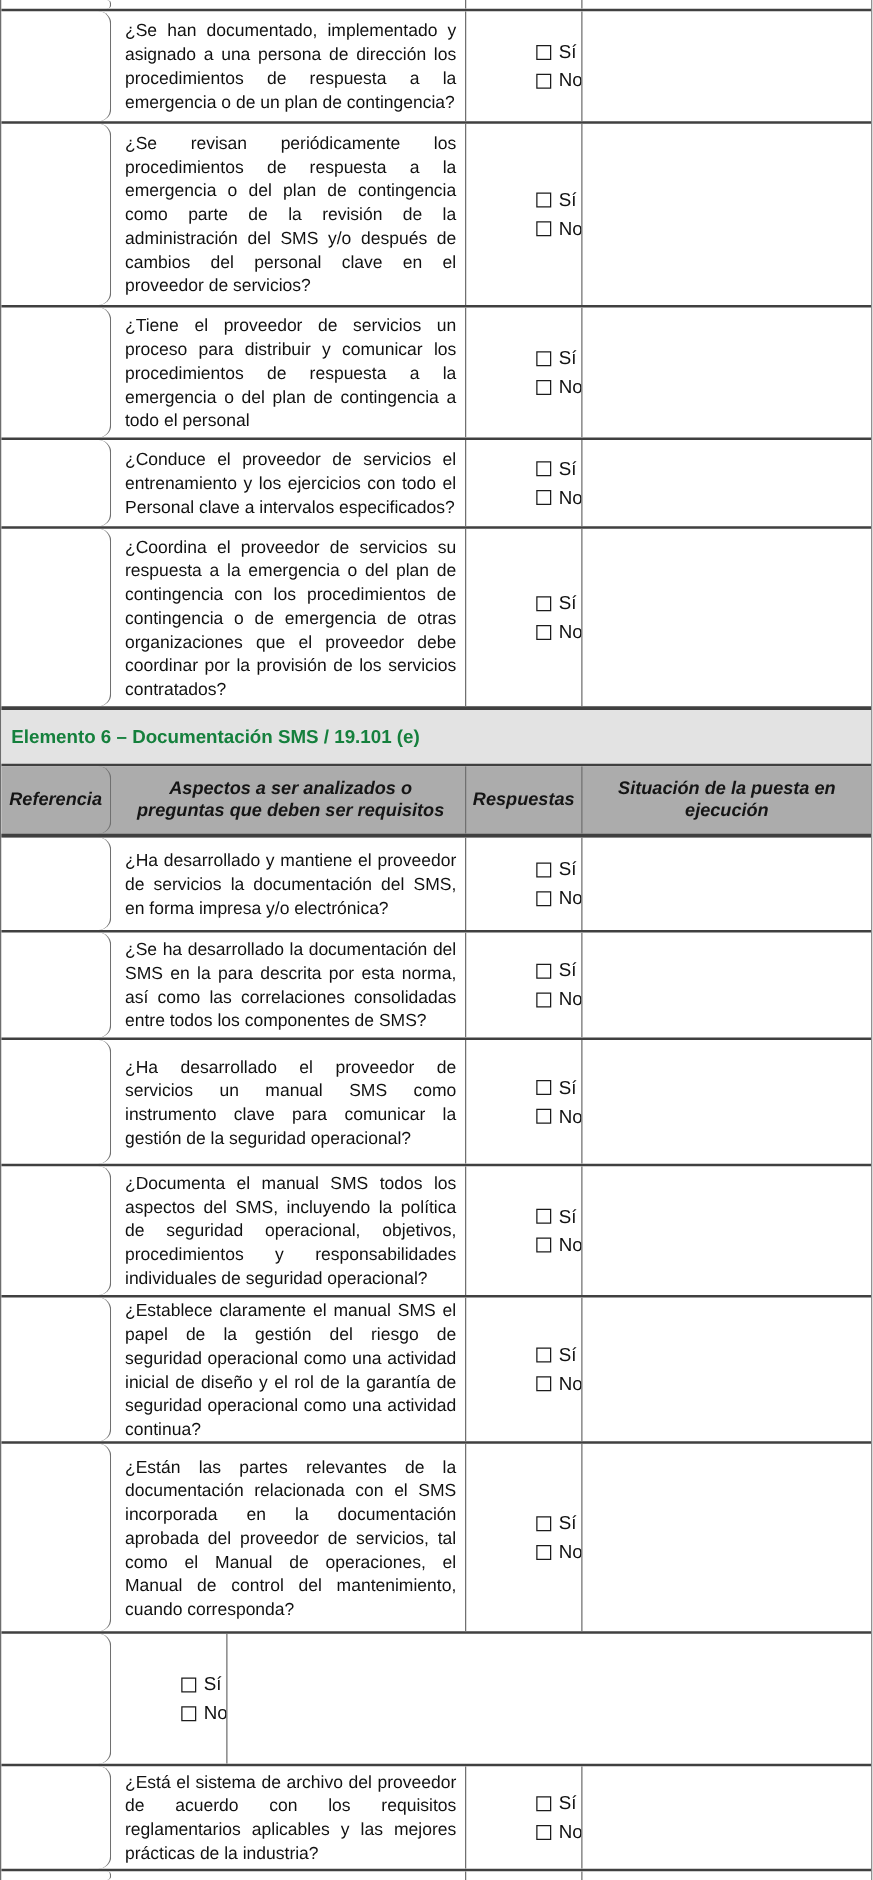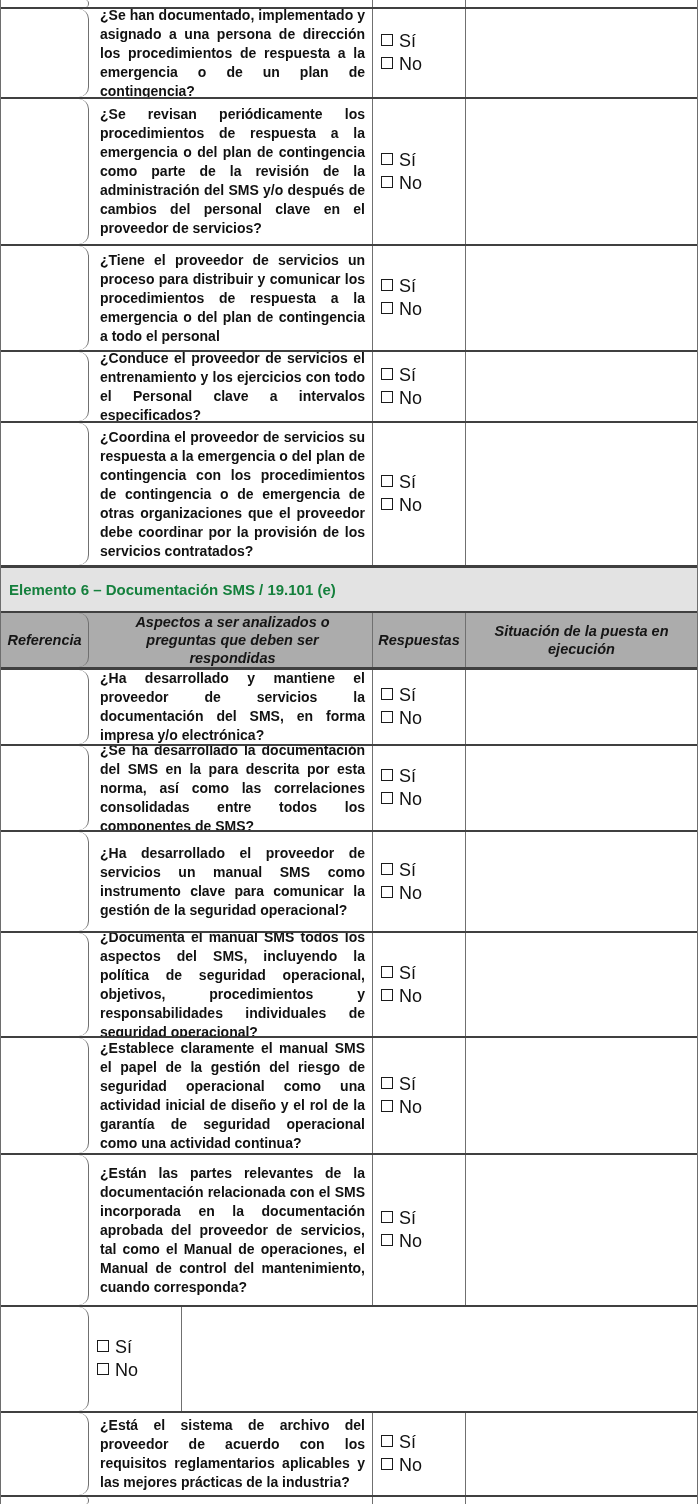--- a/index.html
+++ b/index.html
@@ -12,24 +12,24 @@
     border-right:1px solid #6e6e6e;
     overflow:hidden;
     background:#fff;
   }
   .row { display:flex; box-sizing:border-box; border-bottom:2px solid #404040; overflow:hidden; }
   .row.thick { border-bottom-width:3px; }
   .row.noline { border-bottom:none; }
   .cell { box-sizing:border-box; overflow:hidden; }
   .c-ref { width:88px; border-right:1px solid #707070;border-radius:10px; }
   .c-q   { width:284px; border-right:1px solid #707070; display:flex; align-items:center; padding:2px 7px 2px 11px; }
-  .c-q p { margin:0; font-size:14px; line-height:19px; text-align:justify;font-weight:bold; }
+  .c-q p { margin:0; font-size:14px; line-height:19px; text-align:justify; }
   .c-resp{ width:93px; border-right:1px solid #707070; display:flex; flex-direction:column; justify-content:center; gap:8px; padding-left:8px; }
   .c-sit { flex:1; }
-  .opt { display:flex; gap:6px; font-size:18px; line-height:15px; }
+  .opt { display:flex; align-items:center; gap:6px; font-size:15px; line-height:15px;margin-left:48px; }
   .cb  { width:10px; height:10px; border:1.5px solid #1b1b1b; background:#fff; flex:0 0 auto; }
   
   .band {
     box-sizing:border-box; height:45px;
     background:#e3e3e3; border-bottom:2px solid #404040;
     display:flex; align-items:center;
     padding-left:8px;
     font-size:15px; font-weight:bold; color:#15803d;
   }
   
@@ -139,21 +139,21 @@
         </div>
     </div>
     <div class="cell c-sit"></div>
   </div>
 
   <div class="band">Elemento 6 – Documentación SMS / 19.101 (e)</div>
 
   <div class="row hrow thick" style="height:57px">
     <div class="cell c-ref hcell">Referencia</div>
     <div class="cell c-q hcell">
-      <div class="asp-head">Aspectos a ser analizados o preguntas que deben ser respondidas</div>
+      <div class="asp-head">Aspectos a ser analizados o preguntas que deben ser requisitos</div>
     </div>
     <div class="cell c-resp hcell" style="display:flex;align-items:center;justify-content:center;padding-left:0;">Respuestas</div>
     <div class="cell c-sit hcell">
       <div class="sit-head">Situación de la puesta en ejecución</div>
     </div>
   </div>
 
   <div class="row" style="height:76px">
     <div class="cell c-ref"></div>
     <div class="cell c-q">

